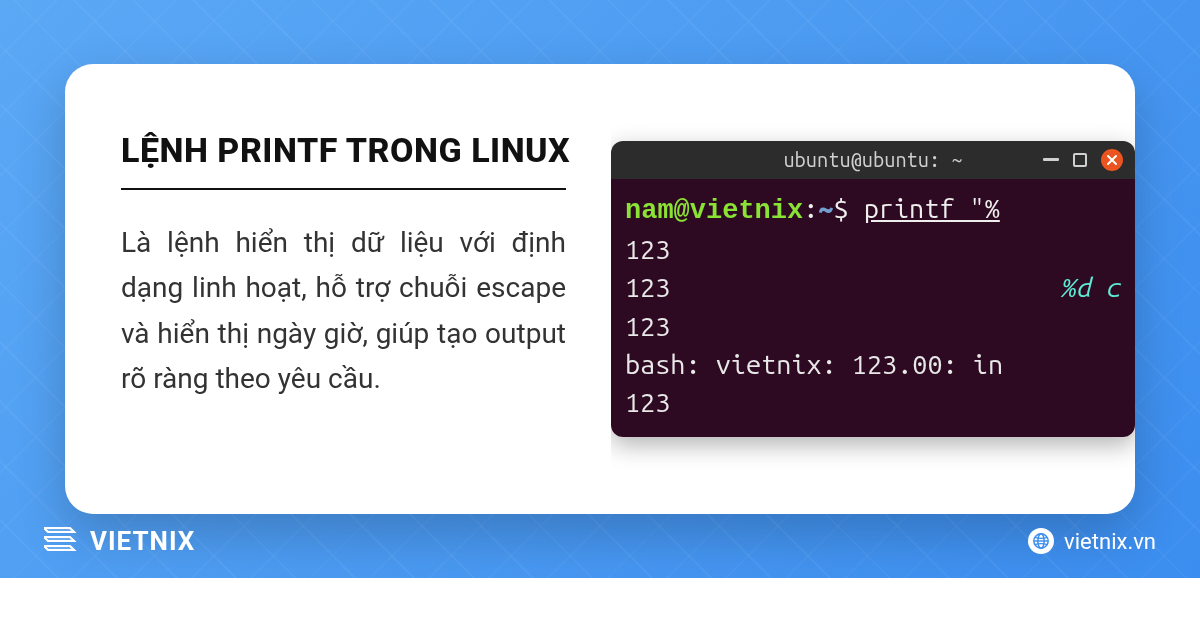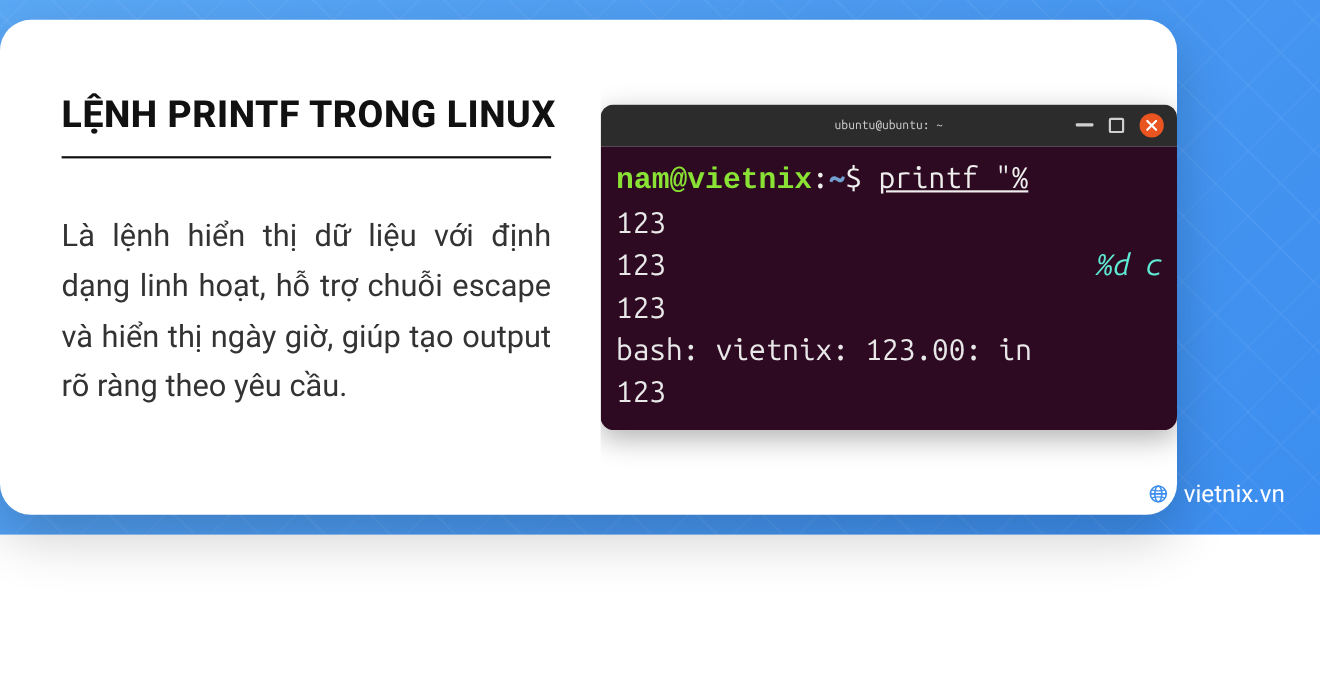--- a/index.html
+++ b/index.html
@@ -1,23 +1,24 @@
 <!DOCTYPE html>
 <html><head>
 <meta charset="utf-8">
 <style>
 * { margin: 0; padding: 0; box-sizing: border-box; }
 body { width: 1200px; height: 630px; overflow: hidden; font-family: -apple-system, BlinkMacSystemFont, "Segoe UI", Roboto, sans-serif; }
 
 .bg {
-  width: 1200px; height: 486px;
+  width: 1200px; height: 578px;
   background: linear-gradient(135deg, #5ba8f5 0%, #3b8def 100%);
   position: relative;
   display: flex;
   flex-direction: column;
+  align-items: center;
   justify-content: center;
 }
 
 .bg-pattern {
   position: absolute; inset: 0;
   opacity: 0.15;
   background-image:
     repeating-linear-gradient(45deg, transparent 0 40px, rgba(255,255,255,0.3) 40px 42px),
     repeating-linear-gradient(-45deg, transparent 0 40px, rgba(255,255,255,0.2) 40px 42px);
   pointer-events: none;
@@ -58,21 +59,20 @@
   background: #111;
   margin-bottom: 30px;
 }
 
 .desc {
   font-size: 28px;
   line-height: 1.62;
   color: #333;
   text-align: justify;
   max-width: 445px;
-  margin-top: 18px;
 }
 
 .right {
   flex: 1;
   display: flex;
   align-items: center;
   justify-content: flex-start;
   overflow: hidden;
 }
 
@@ -89,21 +89,21 @@
   height: 38px;
   display: flex;
   align-items: center;
   justify-content: space-between;
   padding: 0 12px;
   position: relative;
 }
 
 .term-title {
   color: #d0d0d0;
-  font-size: 11px;
+  font-size: 20px;
   position: absolute;
   left: 50%;
   transform: translateX(-50%);
 }
 
 .term-controls {
   display: flex;
   align-items: center;
   gap: 14px;
   margin-left: auto;
@@ -135,21 +135,21 @@
 .t-under { text-decoration: underline; }
 .t-hint  { color: #5eead4; font-style: italic; }
 
 .footer {
   position: absolute;
   bottom: 22px;
   left: 0; right: 0;
   display: flex;
   align-items: center;
   justify-content: space-between;
-  padding: 0 32px;
+  padding: 0 44px;
   z-index: 1;
 }
 
 .brand {
   display: flex;
   align-items: center;
   gap: 12px;
   color: #fff;
   font-weight: 700;
   font-size: 26px;

